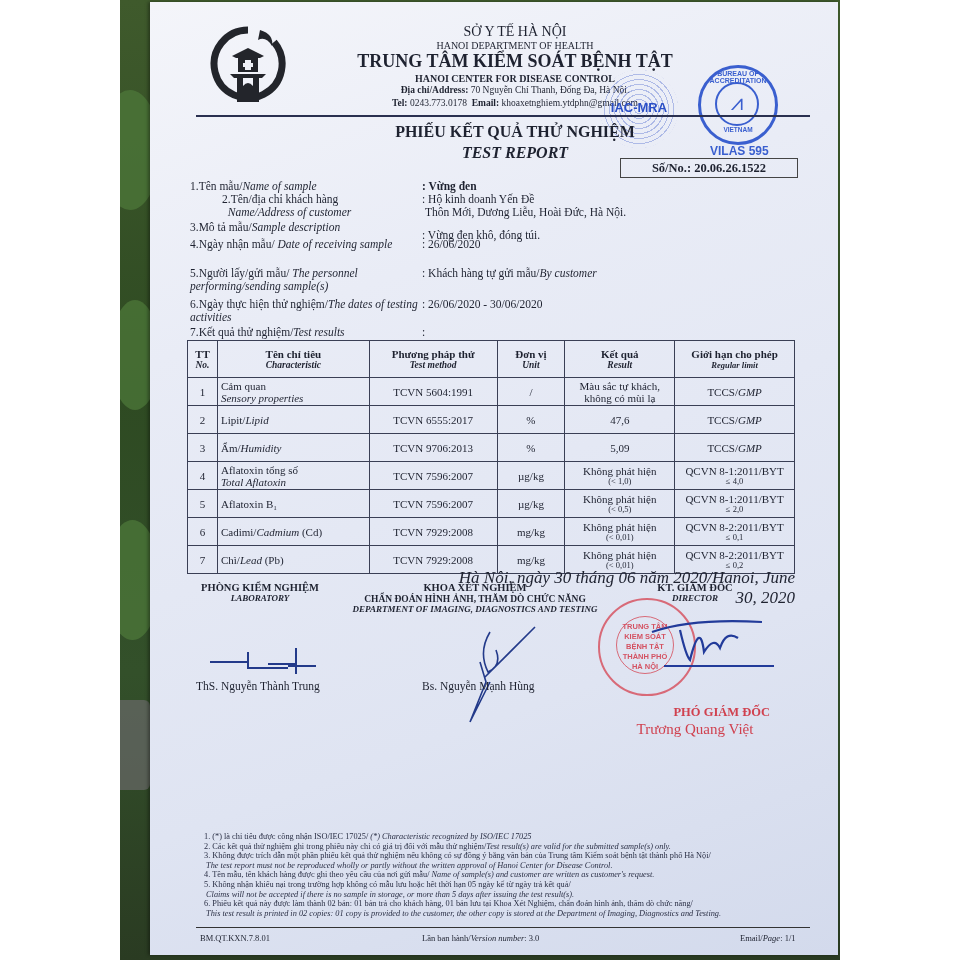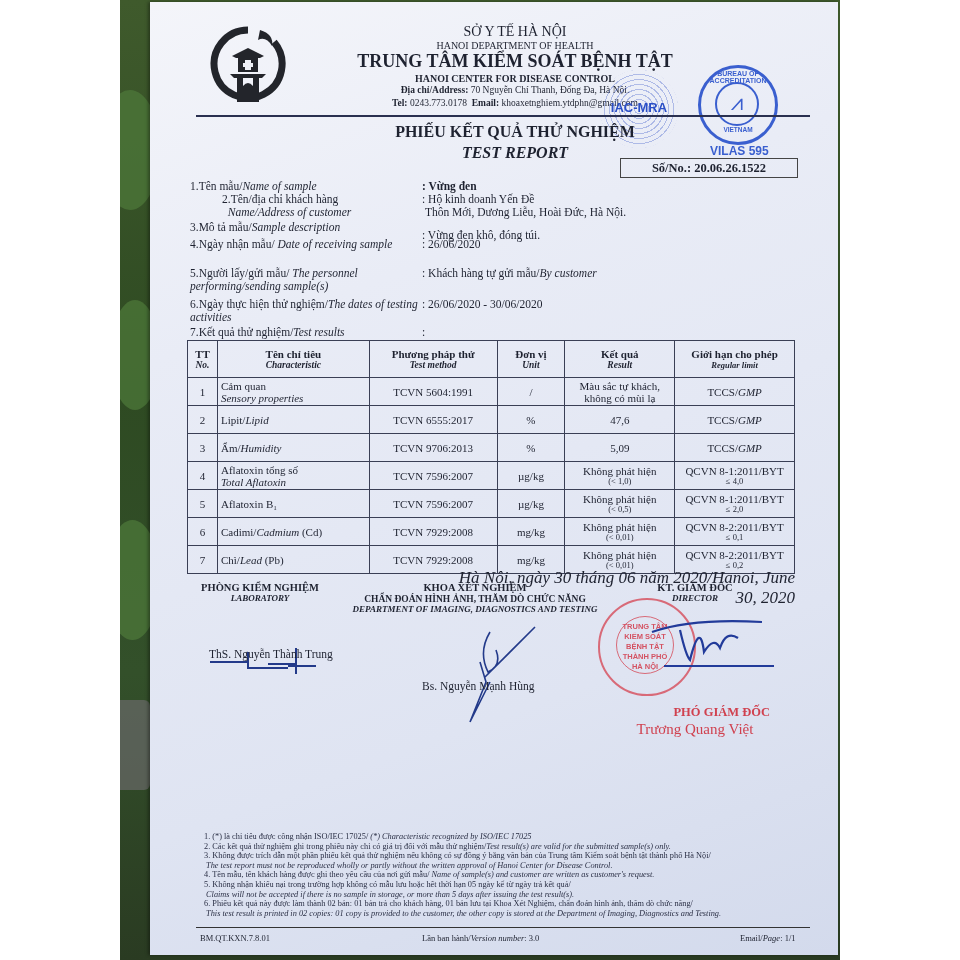--- a/index.html
+++ b/index.html
@@ -212,21 +212,21 @@
         <div>KIỂM SOÁT</div>
         <div>BỆNH TẬT</div>
         <div>THÀNH PHỐ</div>
         <div>HÀ NỘI</div>
     </div>
   </div>
   <svg class="abs" style="left:500px;top:612px;" width="130" height="60">
     <path d="M2 18 q40 -14 110 -10 M30 16 q6 26 10 30 q10 -40 14 -8 q10 -16 16 -4 q6 -18 18 -10 M14 52 L124 52" stroke="#223b9a" stroke-width="2.2" fill="none"></path>
   </svg>
 
-  <div class="name" style="left:46px;top:646px;margin-left:13px;">ThS. Nguyễn Thành Trung</div>
+  <div class="name" style="left:46px;top:678px;">ThS. Nguyễn Thành Trung</div>
   <div class="name" style="left:272px;top:678px;">Bs. Nguyễn Mạnh Hùng</div>
   <div class="name red" style="left:470px;top:703px;width:150px;text-align:right;font-size:12.5px;font-weight:bold;">PHÓ GIÁM ĐỐC</div>
   <div class="name red" style="left:470px;top:719px;width:150px;text-align:center;font-size:15px;">Trương Quang Việt</div>
 
   <div class="notes">
     <div><span>1.  (*) là chỉ tiêu được công nhận ISO/IEC 17025/ </span><i>(*) Characteristic recognized by ISO/IEC 17025</i></div>
     <div><span>2.  Các kết quả thử nghiệm ghi trong phiếu này chỉ có giá trị đối với mẫu thử nghiệm/</span><i>Test result(s) are valid for the submitted sample(s) only.</i></div>
     <div><span>3.  Không được trích dẫn một phần phiếu kết quả thử nghiệm nếu không có sự đồng ý bằng văn bản của Trung tâm Kiểm soát bệnh tật thành phố Hà Nội/</span></div>
     <div>&nbsp;<i>The test report must not be reproduced wholly or partly without the written approval of Hanoi Center for Disease Control.</i></div>
     <div><span>4.  Tên mẫu, tên khách hàng được ghi theo yêu cầu của nơi gửi mẫu/ </span><i>Name of sample(s) and customer are written as customer's request.</i></div>

